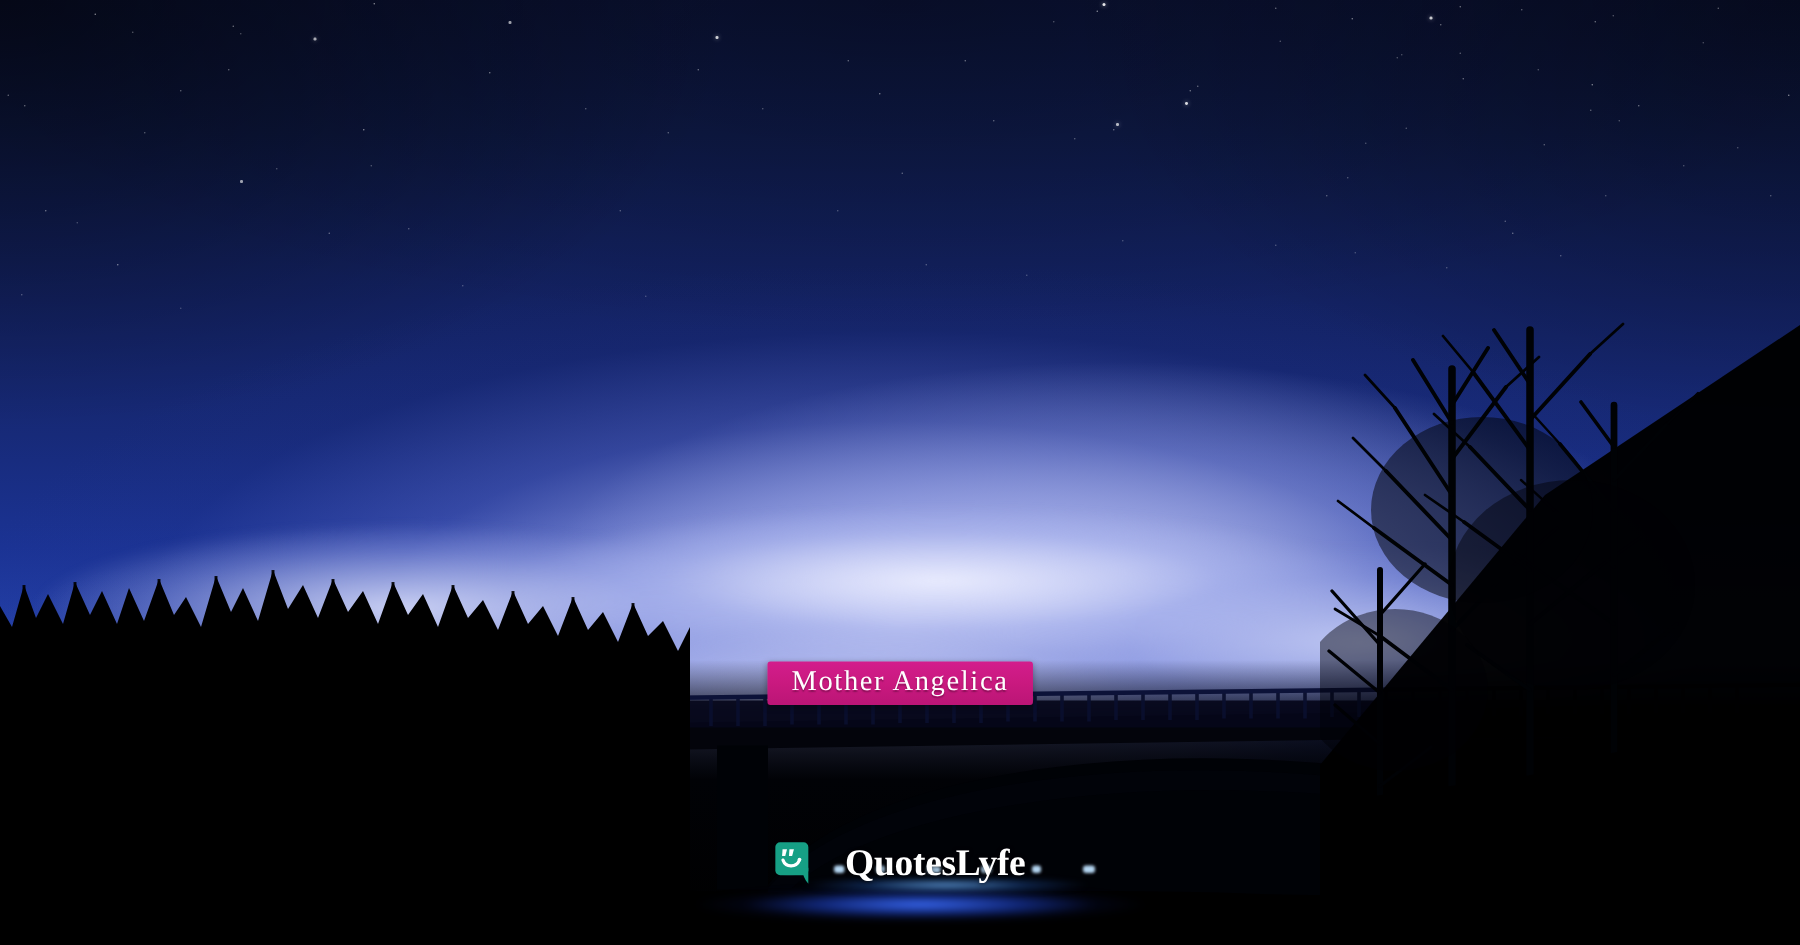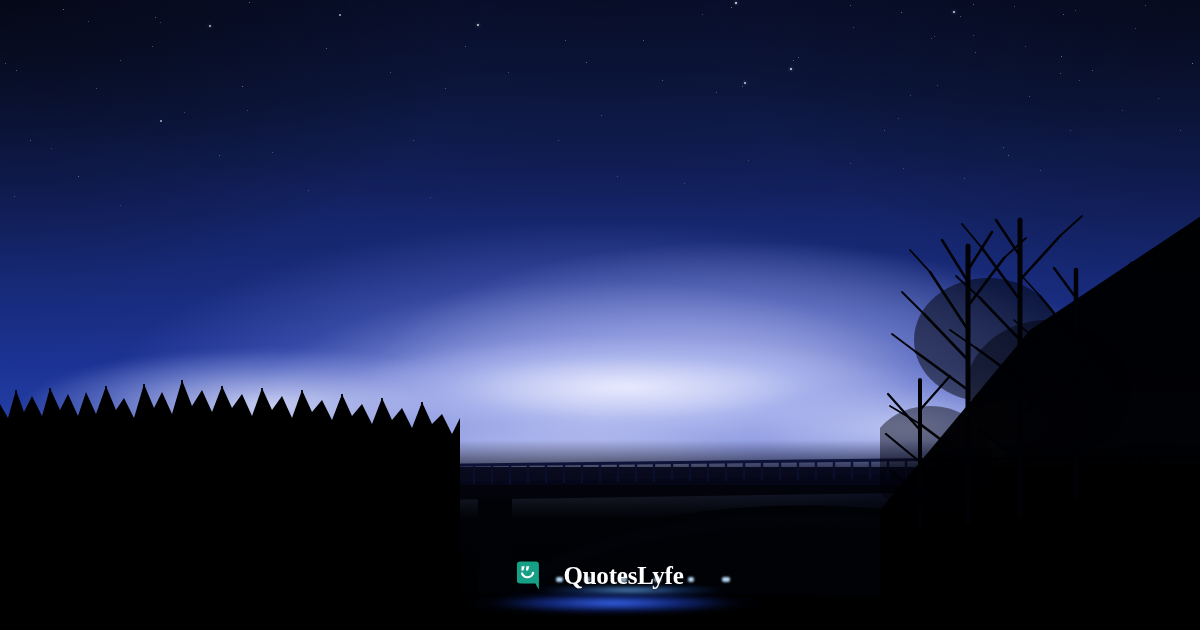--- a/index.html
+++ b/index.html
@@ -411,20 +411,23 @@
     </g>
 
     <ellipse cx="108" cy="130" rx="74" ry="62" fill="#000104" opacity="0.50"></ellipse>
     <ellipse cx="168" cy="180" rx="82" ry="70" fill="#000104" opacity="0.45"></ellipse>
     <ellipse cx="50" cy="250" rx="62" ry="54" fill="#000104" opacity="0.45"></ellipse>
 
     <path d="M0 330 C 60 310, 120 318, 180 296 C 240 278, 290 290, 330 272 L330 420 L0 420 Z" fill="#000000"></path>
   </svg>
 
 
+  <div class="author-badge">
+    <span class="author-name">Mother Angelica</span>
+  </div>
 
   <div class="logo">
     <svg class="logo-mark" viewBox="0 0 27 29">
       <rect x="0.5" y="0.5" width="22" height="22" rx="3.2" ry="3.2" fill="#16a085"></rect>
       <path d="M18.2 17.5 L22.5 17.5 L22.5 28.2 C 20.0 25.6, 18.6 22.0, 18.2 17.5 Z" fill="#16a085"></path>
 
       <path d="M5.3 5.2 L8.3 5.2 L7.1 9.6 L5.0 9.6 Z" fill="#ffffff"></path>
       <path d="M9.9 5.2 L12.9 5.2 L11.7 9.6 L9.6 9.6 Z" fill="#ffffff"></path>
 
       <path d="M5.6 12.4 C 7.4 17.4, 14.4 17.6, 16.6 12.4" stroke="#ffffff" stroke-width="2.1" fill="none" stroke-linecap="round"></path>

